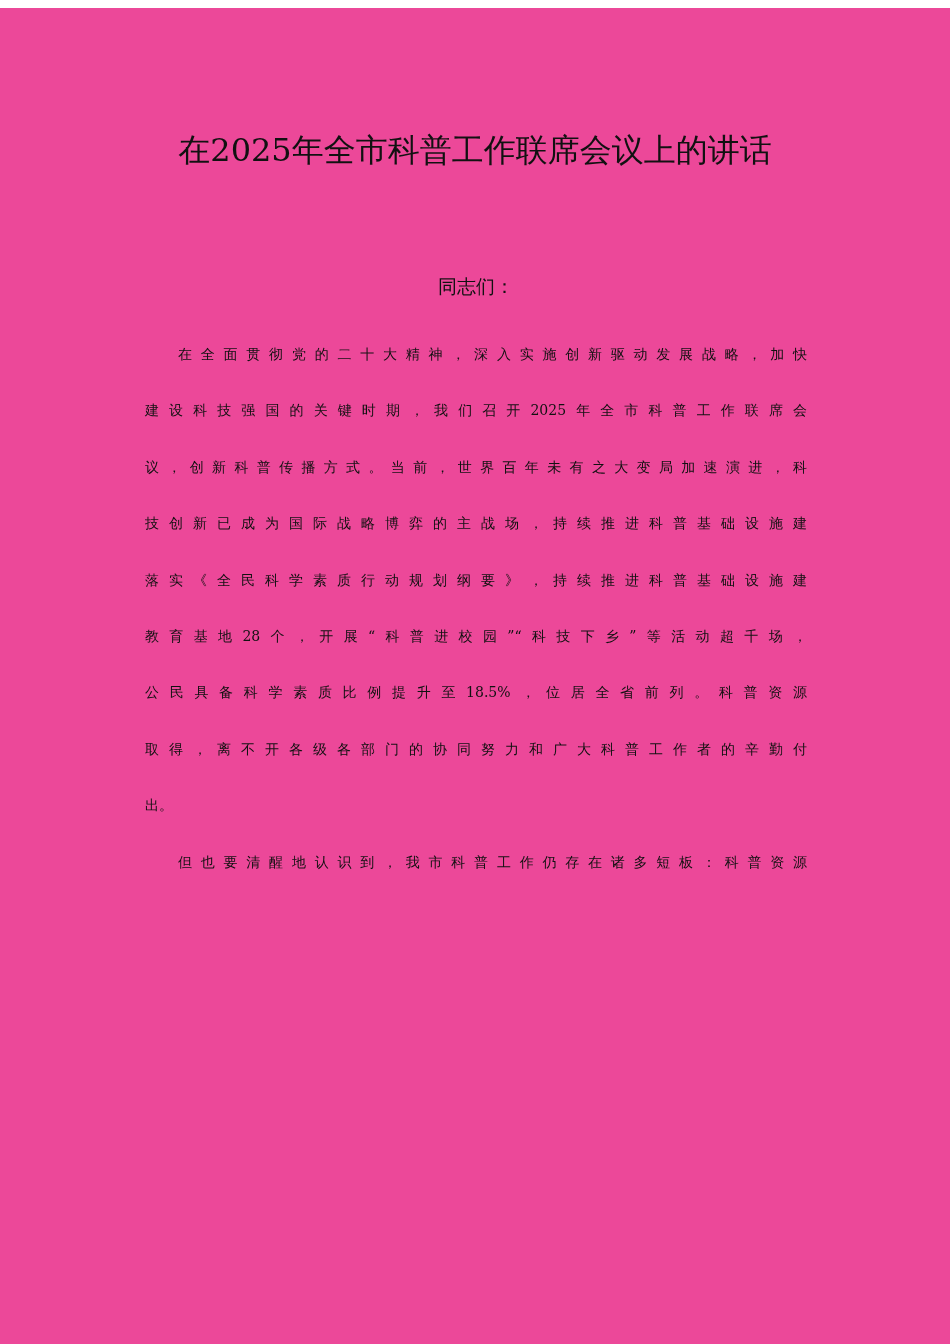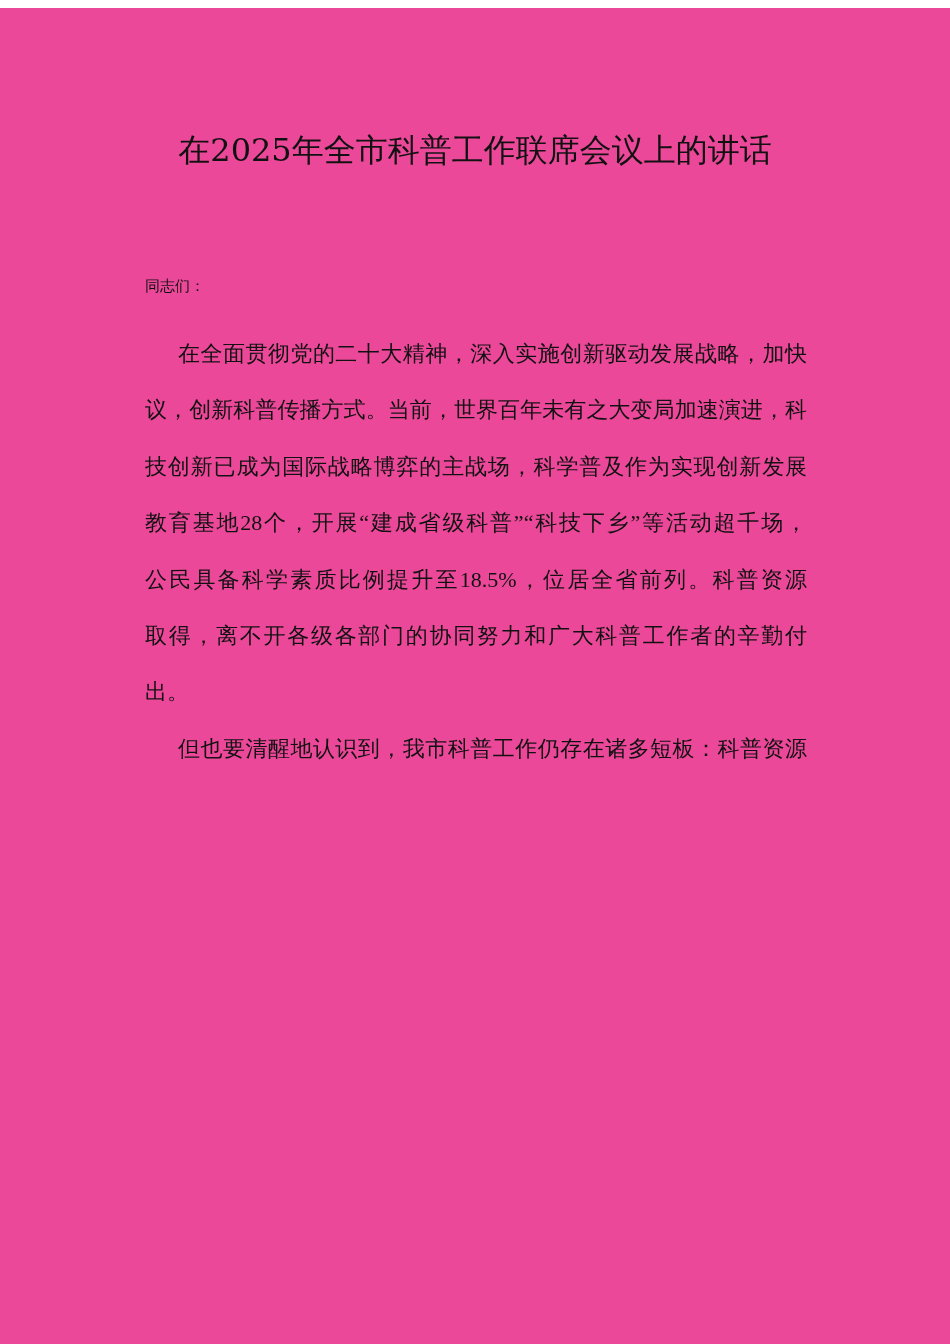--- a/index.html
+++ b/index.html
@@ -2,43 +2,45 @@
 <html><head>
 <meta charset="utf-8">
 <style>
   html, body { margin: 0; padding: 0; background: #ffffff; }
   body { width: 950px; height: 1344px; position: relative; overflow: hidden;
          font-family: "DejaVu Serif", "Liberation Serif", serif; color: #111; }
   .page { position: absolute; left: 0; top: 0; width: 950px; height: 1344px; background: #ec4899; margin-top: 8px; }
   .title { position: absolute; left: 0; top: 118px; width: 950px; text-align: center;
            font-size: 32px; line-height: 48px; letter-spacing: 0px; font-weight: normal; }
   .body { position: absolute; left: 145px; top: 258px; width: 662px; }
-  .salutation { font-size: 15px; line-height: 40px; margin: 0 0 28px 0; }
-  .para { font-size: 22px; line-height: 56.4px; margin: 0; text-align: justify;
-          text-indent: 0; font-family: Liberation Serif, serif; }
+  .salutation { font-size: 19px; line-height: 40px; margin: 0 0 28px 0; text-align: center; }
+  .para { font-size: 14px; line-height: 56.4px; margin: 0; text-align: justify;
+          text-indent: 0; }
   .line { display: block; white-space: nowrap; text-align: justify; text-align-last: justify;
           height: 56.4px; line-height: 40px; }
   .line.indent { padding-left: 33px; }
   .line.last { text-align-last: left; }
   .para + .para { margin-top: 0; }
 </style>
 </head>
 <body>
 
 <div class="page">
   <div class="title">在2025年全市科普工作联席会议上的讲话</div>
 
   <div class="body">
     <div class="salutation">同志们：</div>
 
     <div class="para">
       <span class="line indent">在全面贯彻党的二十大精神，深入实施创新驱动发展战略，加快</span>
+      <span class="line">建设科技强国的关键时期，我们召开2025年全市科普工作联席会</span>
       <span class="line">议，创新科普传播方式。当前，世界百年未有之大变局加速演进，科</span>
-      <span class="line">技创新已成为国际战略博弈的主战场，科学普及作为实现创新发展</span>
-      <span class="line">教育基地28个，开展“建成省级科普”“科技下乡”等活动超千场，</span>
+      <span class="line">技创新已成为国际战略博弈的主战场，持续推进科普基础设施建</span>
+      <span class="line">落实《全民科学素质行动规划纲要》，持续推进科普基础设施建</span>
+      <span class="line">教育基地28个，开展“科普进校园”“科技下乡”等活动超千场，</span>
       <span class="line">公民具备科学素质比例提升至18.5%，位居全省前列。科普资源</span>
       <span class="line">取得，离不开各级各部门的协同努力和广大科普工作者的辛勤付</span>
       <span class="line last">出。</span>
     </div>
 
     <div class="para">
       <span class="line indent">但也要清醒地认识到，我市科普工作仍存在诸多短板：科普资源</span>
     </div>
   </div>
 </div>

